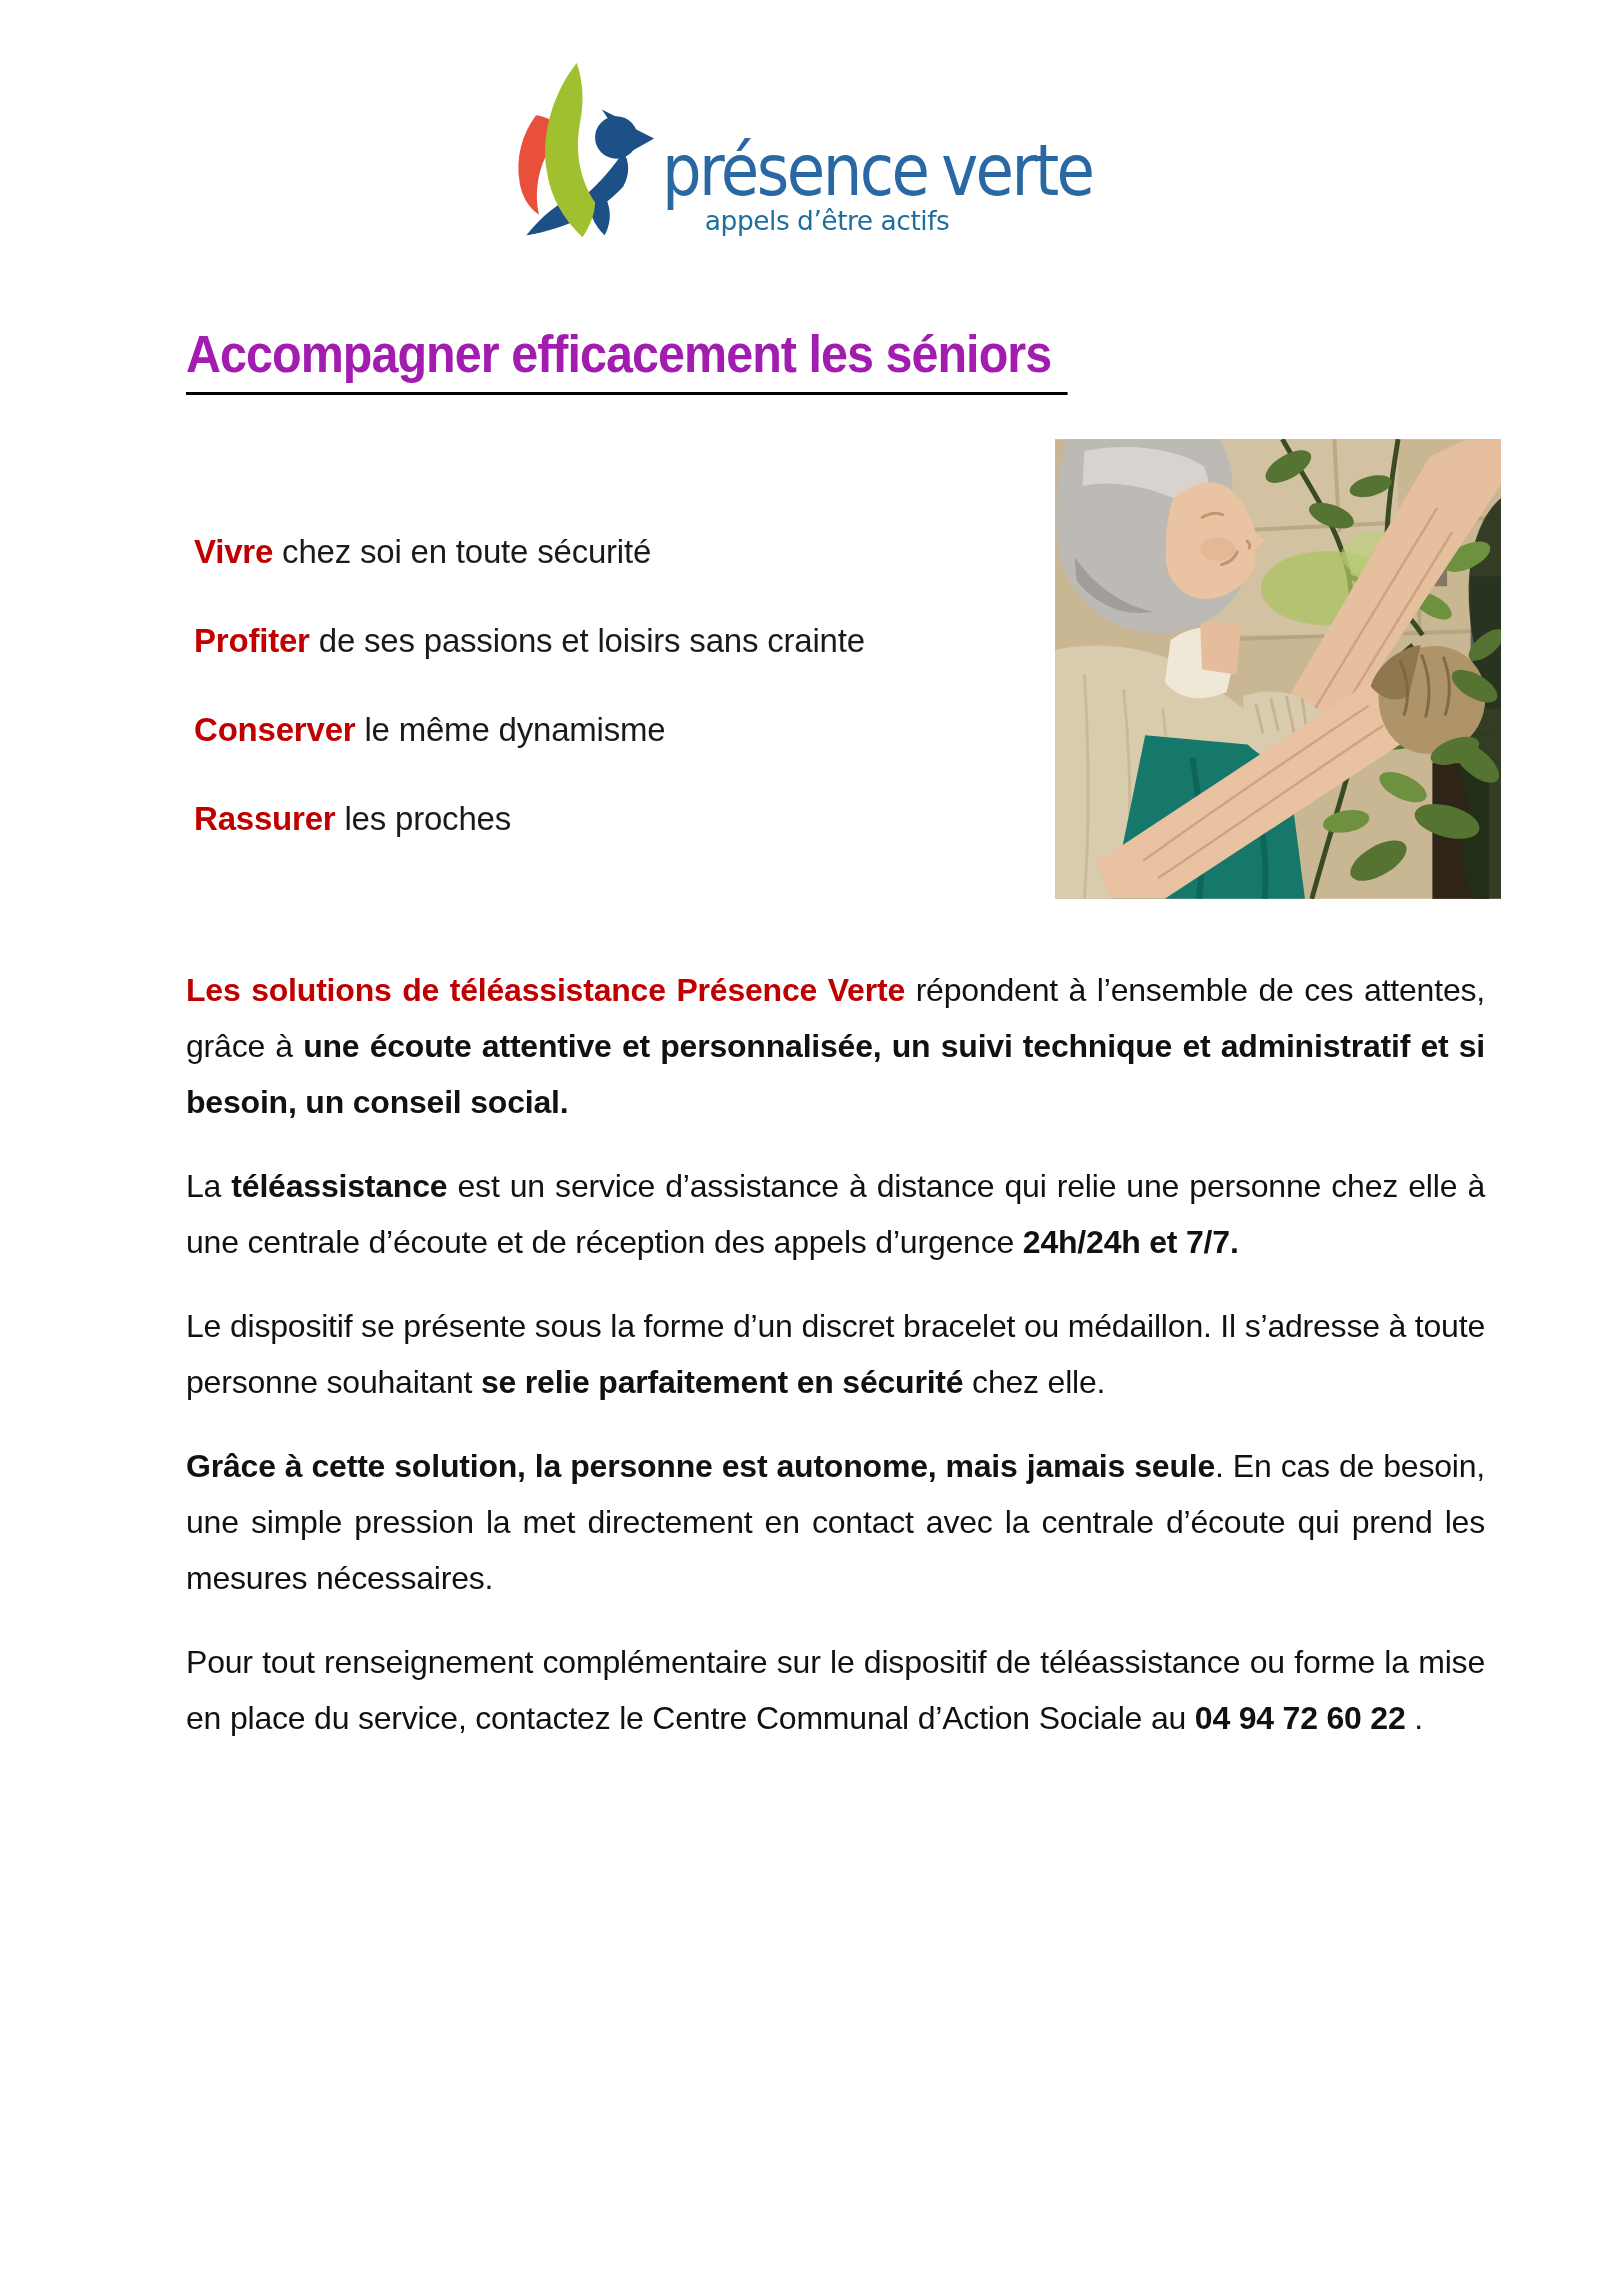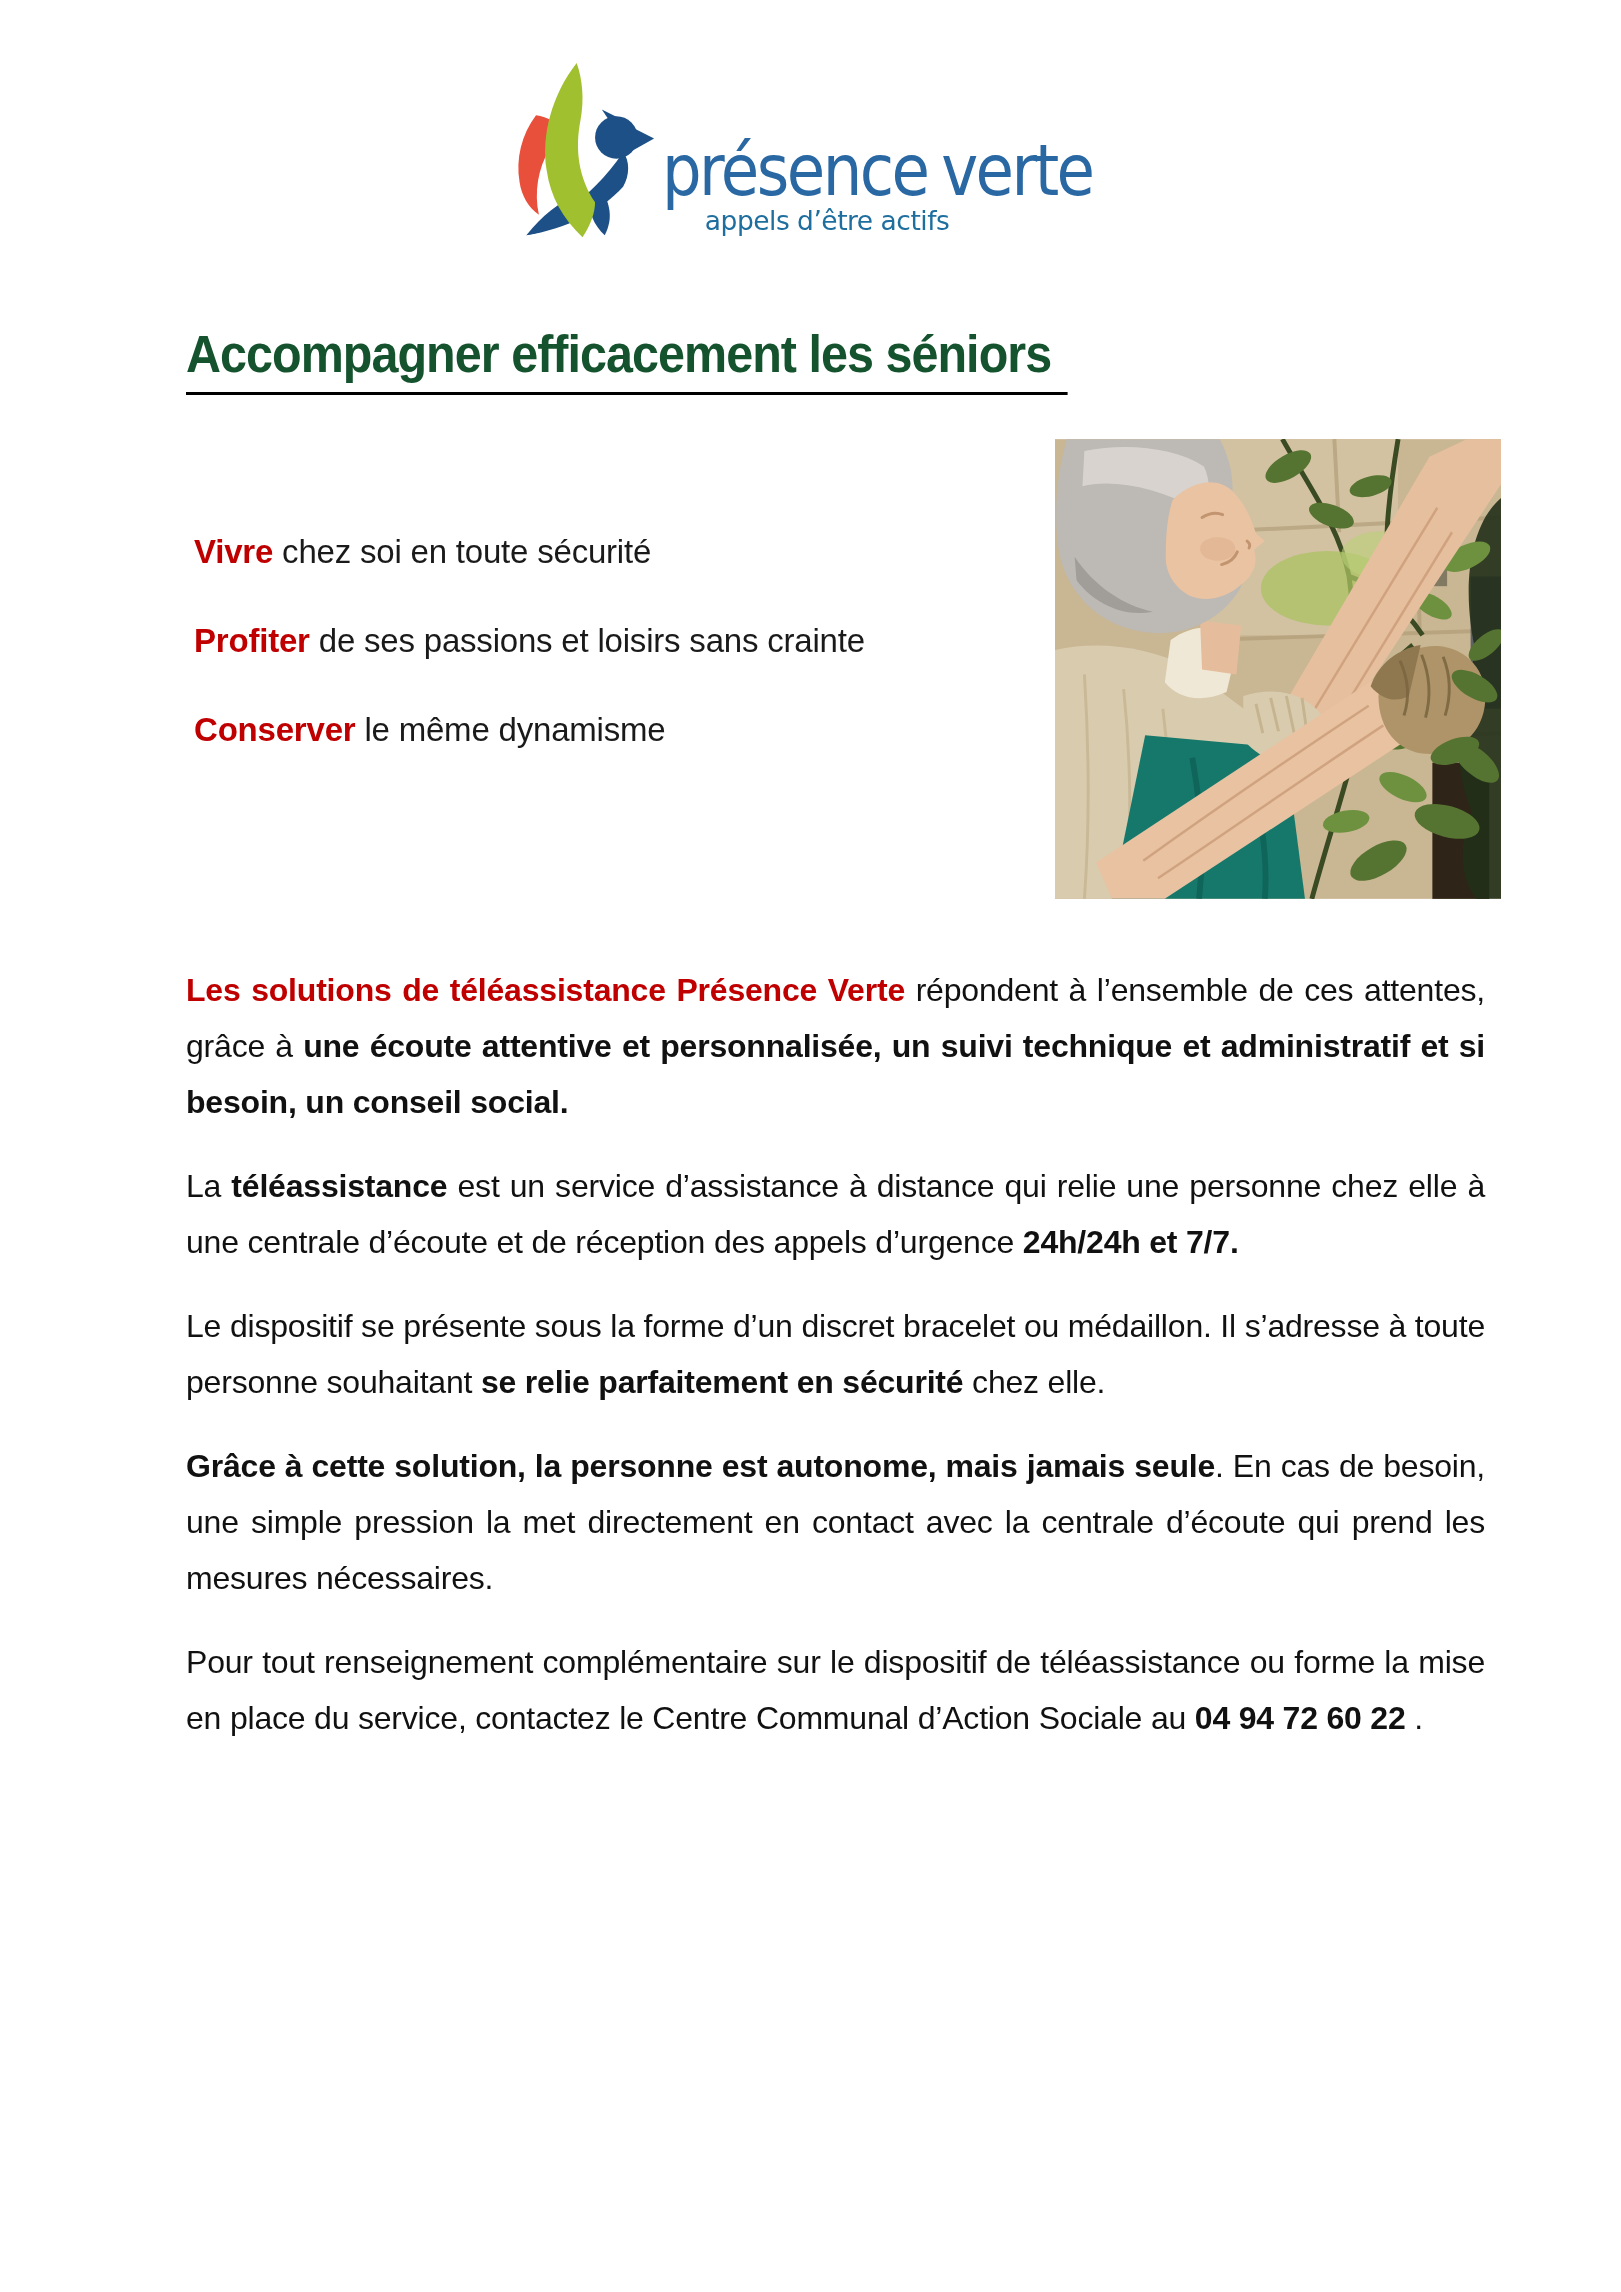--- a/index.html
+++ b/index.html
@@ -44,21 +44,21 @@
     margin-left:43px;
     margin-top:0px;
   }
 
   
   h1.doc-title{
     margin:84px 0 0 0;
     font-size:51px;
     line-height:55px;
     font-weight:bold;
-    color:#14532d;
+    color:#a21caf;
     letter-spacing:-1px;
   }
   h1.doc-title .u{
     display:inline-block;
     transform:scaleX(0.95);
     transform-origin:left center;
     border-bottom:3.9px solid #000000;
     padding:0 17.6px 9.8px 0;
   }
 
@@ -135,20 +135,23 @@
     <ul class="benefits">
       <li>
         <span class="lead">Vivre</span><span class="rest"> chez soi en toute sécurité</span>
       </li>
       <li>
         <span class="lead">Profiter</span><span class="rest"> de ses passions et loisirs sans crainte</span>
       </li>
       <li>
         <span class="lead">Conserver</span><span class="rest"> le même dynamisme</span>
       </li>
+      <li>
+        <span class="lead">Rassurer</span><span class="rest"> les proches</span>
+      </li>
     </ul>
 
     <div class="photo">
       <svg viewBox="0 0 455 469" aria-hidden="true">
 
         <rect x="0" y="0" width="455" height="469" fill="#C9B693"></rect>
         <rect x="150" y="0" width="200" height="200" fill="#D2C2A1"></rect>
         <g stroke="#B29E78" stroke-width="4" opacity="0.7">
           <line x1="150" y1="95" x2="455" y2="80"></line>
           <line x1="150" y1="205" x2="455" y2="195"></line>

